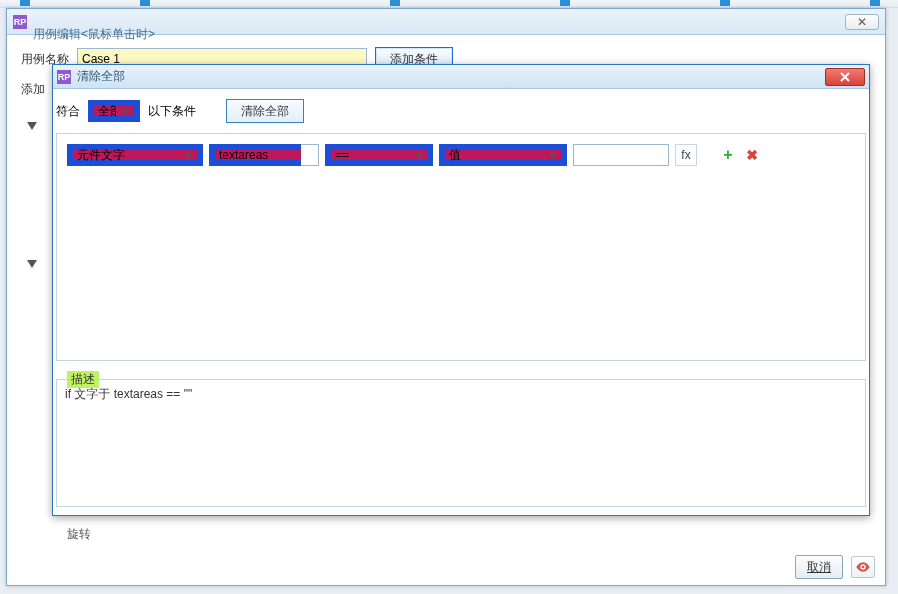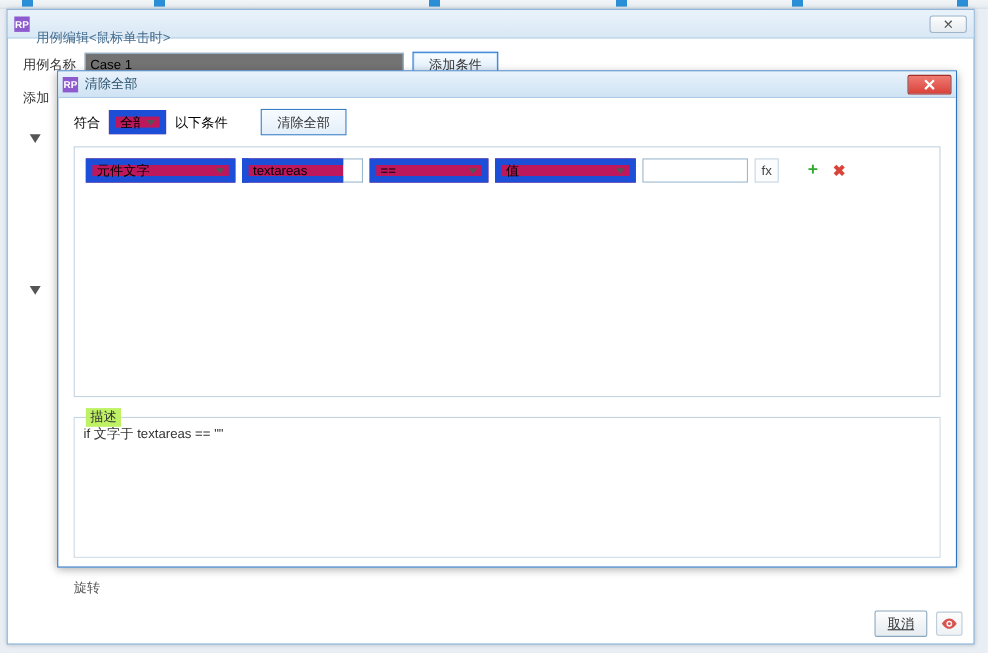--- a/index.html
+++ b/index.html
@@ -7,40 +7,40 @@
 
 
 .bg-window { position: absolute; left: 6px; top: 8px; width: 880px; height: 578px; background: #fff; border: 1px solid #7ba7d1; box-shadow: 0 0 4px rgba(0,0,0,0.2); }
 .bg-titlebar { height: 26px; background: linear-gradient(#eaf3fb, #d9e8f5); border-bottom: 1px solid #a6c7e3; display: flex; align-items: center; padding: 0 6px; }
 .bg-titlebar .rp-icon { width: 14px; height: 14px; background: #8e5bcf; display: inline-flex; align-items: center; justify-content: center; color: #fff; font-size: 9px; font-weight: bold; margin-right: 6px; }
 .bg-titlebar .title-text { color: #446b8c; margin-top: 26px; }
 .bg-close { margin-left: auto; width: 34px; height: 16px; border: 1px solid #a0b5c8; border-radius: 3px; background: linear-gradient(#fdfdfd,#e6ecf1); display: flex; align-items: center; justify-content: center; color: #555; font-family: Arial; }
 .bg-body { padding: 12px 14px; }
 .field-row { display: flex; align-items: center; gap: 8px; margin-bottom: 10px; }
 .label { color: #333; }
-.text-input { height: 22px; border: 1px solid #9bb8cf; background: #737373; padding: 0 4px; width: 290px; }
+.text-input { height: 22px; border: 1px solid #9bb8cf; background: #fef9c3; padding: 0 4px; width: 290px; }
 .btn { height: 24px; border: 1px solid #3a7fc4; background: linear-gradient(#f7fbff,#e3eff9); padding: 0 14px; display: inline-flex; align-items: center; color: #333; cursor: pointer; }
 .btn.highlight { border: 1px solid #1b6fd0; background: linear-gradient(#fafdff,#d5e9fb); box-shadow: 0 0 0 1px #cfe5fb inset; }
 .side-label { margin-top: 6px; color: #333; }
 .tree-col { display: flex; flex-direction: column; align-items: center; gap: 130px; padding-top: 24px; padding-left: 6px; float: left; }
 .tri { width: 0; height: 0; border-left: 5px solid transparent; border-right: 5px solid transparent; border-top: 8px solid #555; }
 
 .bg-footer { position: absolute; bottom: 6px; right: 10px; display: flex; gap: 8px; align-items: center; }
 .footer-btn { height: 24px; min-width: 48px; border: 1px solid #89a6bd; background: linear-gradient(#fdfdfd,#e6ecf1); border-radius: 2px; display: inline-flex; align-items: center; justify-content: center; padding: 0 10px; color: #333; text-decoration: underline; }
 .eye-ic { width: 24px; height: 22px; display: inline-flex; align-items: center; justify-content: center; color: #d9534f; border: 1px solid #b9c9d6; border-radius: 2px; background: linear-gradient(#fdfdfd,#eef2f5); }
 
 
 .modal { position: absolute; left: 52px; top: 64px; width: 818px; height: 452px; background: #fff; border: 1px solid #2a74c2; box-shadow: 0 2px 8px rgba(0,0,0,0.35); }
 .modal-titlebar { height: 24px; background: linear-gradient(#e8f2fb,#cfe3f4); border-bottom: 1px solid #a6c7e3; display: flex; align-items: center; padding: 0 4px; }
 .modal-titlebar .rp-icon { width: 14px; height: 14px; background: #8e5bcf; display: inline-flex; align-items: center; justify-content: center; color: #fff; font-size: 9px; font-weight: bold; margin-right: 6px; }
 .modal-titlebar .title-text { color: #2c526f; }
 .modal-close { margin-left: auto; width: 40px; height: 18px; background: linear-gradient(#f07a73,#d9433a); border: 1px solid #a02d26; border-radius: 2px; display: flex; align-items: center; justify-content: center; color: #fff; font-weight: bold; }
 .modal-close svg { width: 10px; height: 10px; }
 
-.modal-body { padding: 10px 14px; }
+.modal-body { padding: 10px 3px; }
 .cond-head { display: flex; align-items: center; gap: 8px; margin-bottom: 10px; }
 .select { height: 22px; border: 6px solid #1d4ed8; background: #be185d; display: inline-flex; align-items: center; padding: 0 4px; position: relative; }
 .select .sel-text { flex: 1; white-space: nowrap; overflow: hidden; }
 .select .caret { width: 0; height: 0; border-left: 4px solid transparent; border-right: 4px solid transparent; border-top: 5px solid #555; margin-left: 6px; }
 .fieldset { border: 1px solid #c4d4e1; position: relative; margin-top: 8px; }
 .fieldset .legend { position: absolute; top: -9px; left: 10px; background: #bef264; padding: 0 4px; color: #333; }
 .cond-panel { height: 228px; padding: 10px; }
 .cond-row { display: flex; align-items: center; gap: 6px; }
 .val-input { height: 22px; width: 96px; border: 1px solid #9bb8cf; padding: 0 4px; background: #fff; }
 .fx { width: 22px; height: 22px; border: 1px solid #c7d6e3; display: inline-flex; align-items: center; justify-content: center; color: #444; background: #fbfcfd; }

